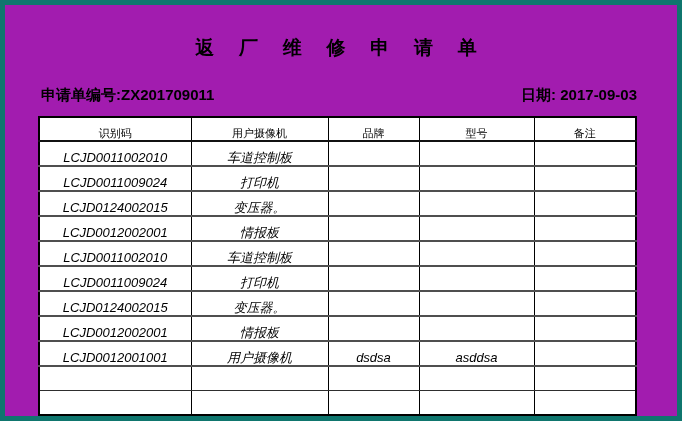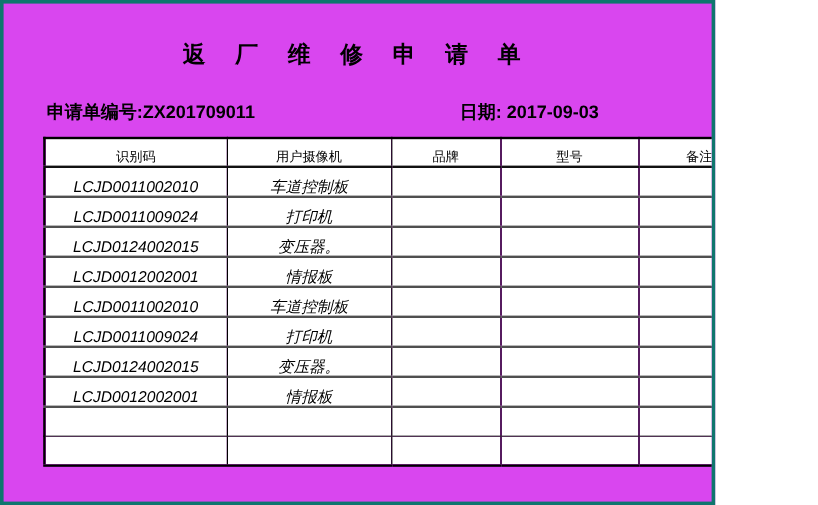--- a/index.html
+++ b/index.html
@@ -1,32 +1,32 @@
 <!DOCTYPE html>
 <html><head>
 <meta charset="utf-8">
 <style>
   * { margin:0; padding:0; box-sizing:border-box; }
   html,body { width:682px; height:421px; }
   body { font-family:"Liberation Sans","DejaVu Sans",sans-serif; background:#fff; }
   .page {
-    position:relative; width:596px; height:421px; background:#d946ef;
-    border:3px solid #0f766e; overflow:hidden;
+    position:relative; width:682px; height:421px; background:#a21caf;
+    border:5px solid #0f766e; overflow:hidden;
   }
   .doc-title {
     position:absolute; top:30px; left:0; width:100%;
     text-align:center; font-family:"Liberation Serif","DejaVu Serif",serif;
     font-weight:bold; font-size:19px; letter-spacing:10px; color:#000;
   }
   .meta-row {
-    position:absolute; top:81px; left:36px; right:14px;
+    position:absolute; top:81px; left:36px; right:0;
     display:flex; justify-content:space-between; align-items:baseline;
     font-size:15px; font-weight:bold; color:#000;
   }
-  .meta-date { margin-right:80px; }
+  .meta-date { margin-right:40px; }
   table.repair {
     position:absolute; top:111px; left:33px; width:597px;
     border-collapse:collapse; table-layout:fixed;
     border:2px solid #000;
   }
   table.repair th, table.repair td {
     border-left:1px solid #000; border-right:1px solid #000;
     padding:0; overflow:hidden; vertical-align:top; background:#fff;
   }
   table.repair thead th {
@@ -305,20 +305,47 @@
             <span class="clip">
               <span class="t">&nbsp;</span>
             </span>
           </td>
           <td>
             <span class="clip">
               <span class="t">&nbsp;</span>
             </span>
           </td>
         </tr>
+        <tr class="r-data">
+          <td>
+            <span class="clip">
+              <span class="t">LCJD0012001001</span>
+            </span>
+          </td>
+          <td>
+            <span class="clip">
+              <span class="t">用户摄像机</span>
+            </span>
+          </td>
+          <td>
+            <span class="clip">
+              <span class="t">dsdsa</span>
+            </span>
+          </td>
+          <td>
+            <span class="clip">
+              <span class="t">asddsa</span>
+            </span>
+          </td>
+          <td>
+            <span class="clip">
+              <span class="t">&nbsp;</span>
+            </span>
+          </td>
+        </tr>
         <tr class="r-empty">
           <td>
             <span class="clip">
               <span class="t">&nbsp;</span>
             </span>
           </td>
           <td>
             <span class="clip">
               <span class="t">&nbsp;</span>
             </span>

